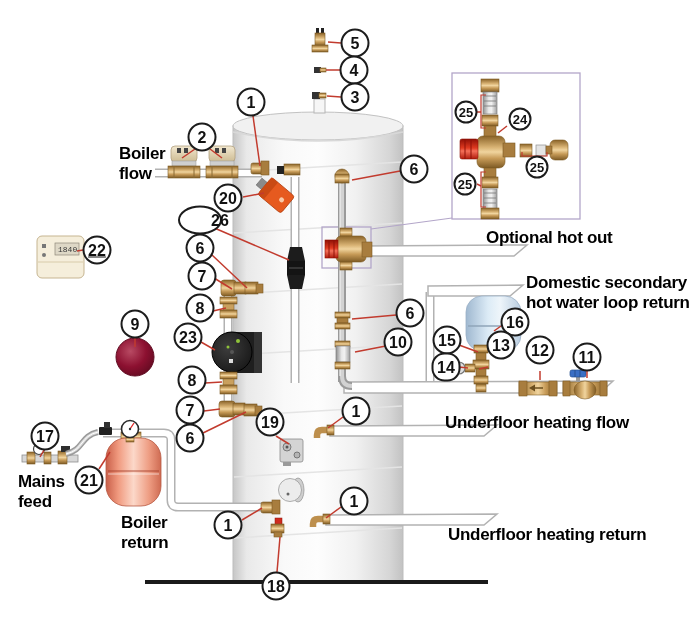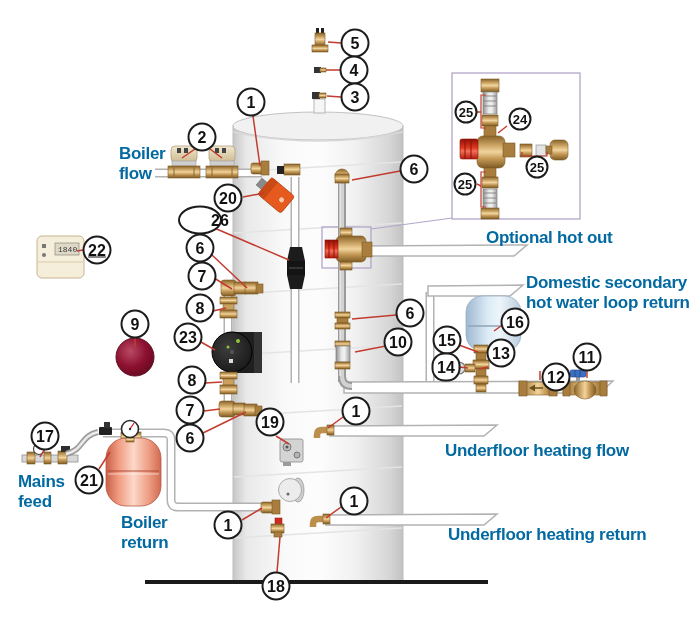--- a/index.html
+++ b/index.html
@@ -1,19 +1,19 @@
 <!DOCTYPE html>
 <html><head>
 <meta charset="utf-8">
 <style>
   html,body{margin:0;padding:0;background:#fff;}
   #stage{position:relative;width:700px;height:622px;background:#ffffff;overflow:hidden;
          font-family:"Liberation Sans",sans-serif;}
   #diagram-svg{position:absolute;left:0;top:0;}
-  .lbl{position:absolute;font:700 17px/1.16 "Liberation Sans",sans-serif;color:#0369a1;
+  .lbl{position:absolute;font:700 17px/1.16 "Liberation Sans",sans-serif;color:#000000;
        letter-spacing:-0.3px;white-space:pre-line;}
   .callout{position:absolute;display:flex;align-items:center;justify-content:center;
        background:#fff;border:2.6px solid #1c1c1c;border-radius:50%;
        width:29px;height:29px;font:700 16px "Liberation Sans",sans-serif;color:#111;
        box-sizing:border-box;transform:translate(-50%,-50%);}
   .callout.small{width:23px;height:23px;font-size:13px;border-width:2.2px;}
   .pipe-o{stroke:#b2b2b2;stroke-width:9;fill:none;}
   .pipe-i{stroke:#ffffff;stroke-width:6;fill:none;}
   .ppoly{fill:#ffffff;stroke:#b2b2b2;stroke-width:1.5;}
   .gp-o{stroke:#9a9a9a;stroke-width:8;fill:none;}
@@ -443,21 +443,21 @@
     <line class="ld" x1="477" y1="184" x2="481" y2="186"></line>
     <line class="ld" x1="537" y1="160" x2="537" y2="156"></line>
   </g>
 </svg>
 
 <div class="lbl" style="left:119px;top:144px;">Boiler
 flow</div>
 <div class="lbl" style="left:486px;top:228px;">Optional hot out</div>
 <div class="lbl" style="left:526px;top:273px;">Domestic secondary
 hot water loop return</div>
-<div class="lbl" style="left:445px;top:441px;">Underfloor heating flow</div>
+<div class="lbl" style="left:445px;top:413px;">Underfloor heating flow</div>
 <div class="lbl" style="left:18px;top:472px;">Mains
 feed</div>
 <div class="lbl" style="left:448px;top:525px;">Underfloor heating return</div>
 <div class="lbl" style="left:121px;top:513px;">Boiler
 return</div>
 
 <div id="callout-layer" style="position:absolute;left:0;top:0;width:700px;height:622px;pointer-events:none;">
       <div class="callout" style="left: 355px; top: 43px; border-color: rgb(28, 28, 28);">5</div>
       <div class="callout" style="left: 354px; top: 70px; border-color: rgb(28, 28, 28);">4</div>
       <div class="callout" style="left: 355px; top: 97px; border-color: rgb(28, 28, 28);">3</div>
@@ -473,22 +473,22 @@
       <div class="callout" style="left: 188px; top: 337px; border-color: rgb(28, 28, 28);">23</div>
       <div class="callout" style="left: 192px; top: 380px; border-color: rgb(28, 28, 28);">8</div>
       <div class="callout" style="left: 190px; top: 410px; border-color: rgb(28, 28, 28);">7</div>
       <div class="callout" style="left: 190px; top: 438px; border-color: rgb(28, 28, 28);">6</div>
       <div class="callout" style="left: 414px; top: 169px; border-color: rgb(28, 28, 28);">6</div>
       <div class="callout" style="left: 410px; top: 313px; border-color: rgb(28, 28, 28);">6</div>
       <div class="callout" style="left: 398px; top: 342px; border-color: rgb(28, 28, 28);">10</div>
       <div class="callout" style="left: 515px; top: 322px; border-color: rgb(28, 28, 28);">16</div>
       <div class="callout" style="left: 447px; top: 340px; border-color: rgb(28, 28, 28);">15</div>
       <div class="callout" style="left: 446px; top: 367px; border-color: rgb(28, 28, 28); border-radius: 13px;">14</div>
-      <div class="callout" style="left: 501px; top: 353px; border-color: rgb(28, 28, 28);">13</div>
-      <div class="callout" style="left: 540px; top: 377px; border-color: rgb(28, 28, 28); margin-left: 16px;">12</div>
+      <div class="callout" style="left: 501px; top: 345px; border-color: rgb(28, 28, 28);">13</div>
+      <div class="callout" style="left: 540px; top: 350px; border-color: rgb(28, 28, 28);">12</div>
       <div class="callout" style="left: 587px; top: 357px; border-color: rgb(28, 28, 28);">11</div>
       <div class="callout" style="left: 356px; top: 411px; border-color: rgb(28, 28, 28);">1</div>
       <div class="callout" style="left: 270px; top: 422px; border-color: rgb(28, 28, 28);">19</div>
       <div class="callout" style="left: 45px; top: 436px; border-color: rgb(28, 28, 28);">17</div>
       <div class="callout" style="left: 89px; top: 480px; border-color: rgb(28, 28, 28);">21</div>
       <div class="callout" style="left: 354px; top: 501px; border-color: rgb(28, 28, 28);">1</div>
       <div class="callout" style="left: 228px; top: 525px; border-color: rgb(28, 28, 28);">1</div>
       <div class="callout" style="left: 276px; top: 586px; border-color: rgb(28, 28, 28); text-align: center;">18</div>
       <div class="callout small" style="left: 520px; top: 119px; border-color: rgb(28, 28, 28);">24</div>
       <div class="callout small" style="left: 466px; top: 112px; border-color: rgb(28, 28, 28);">25</div>

